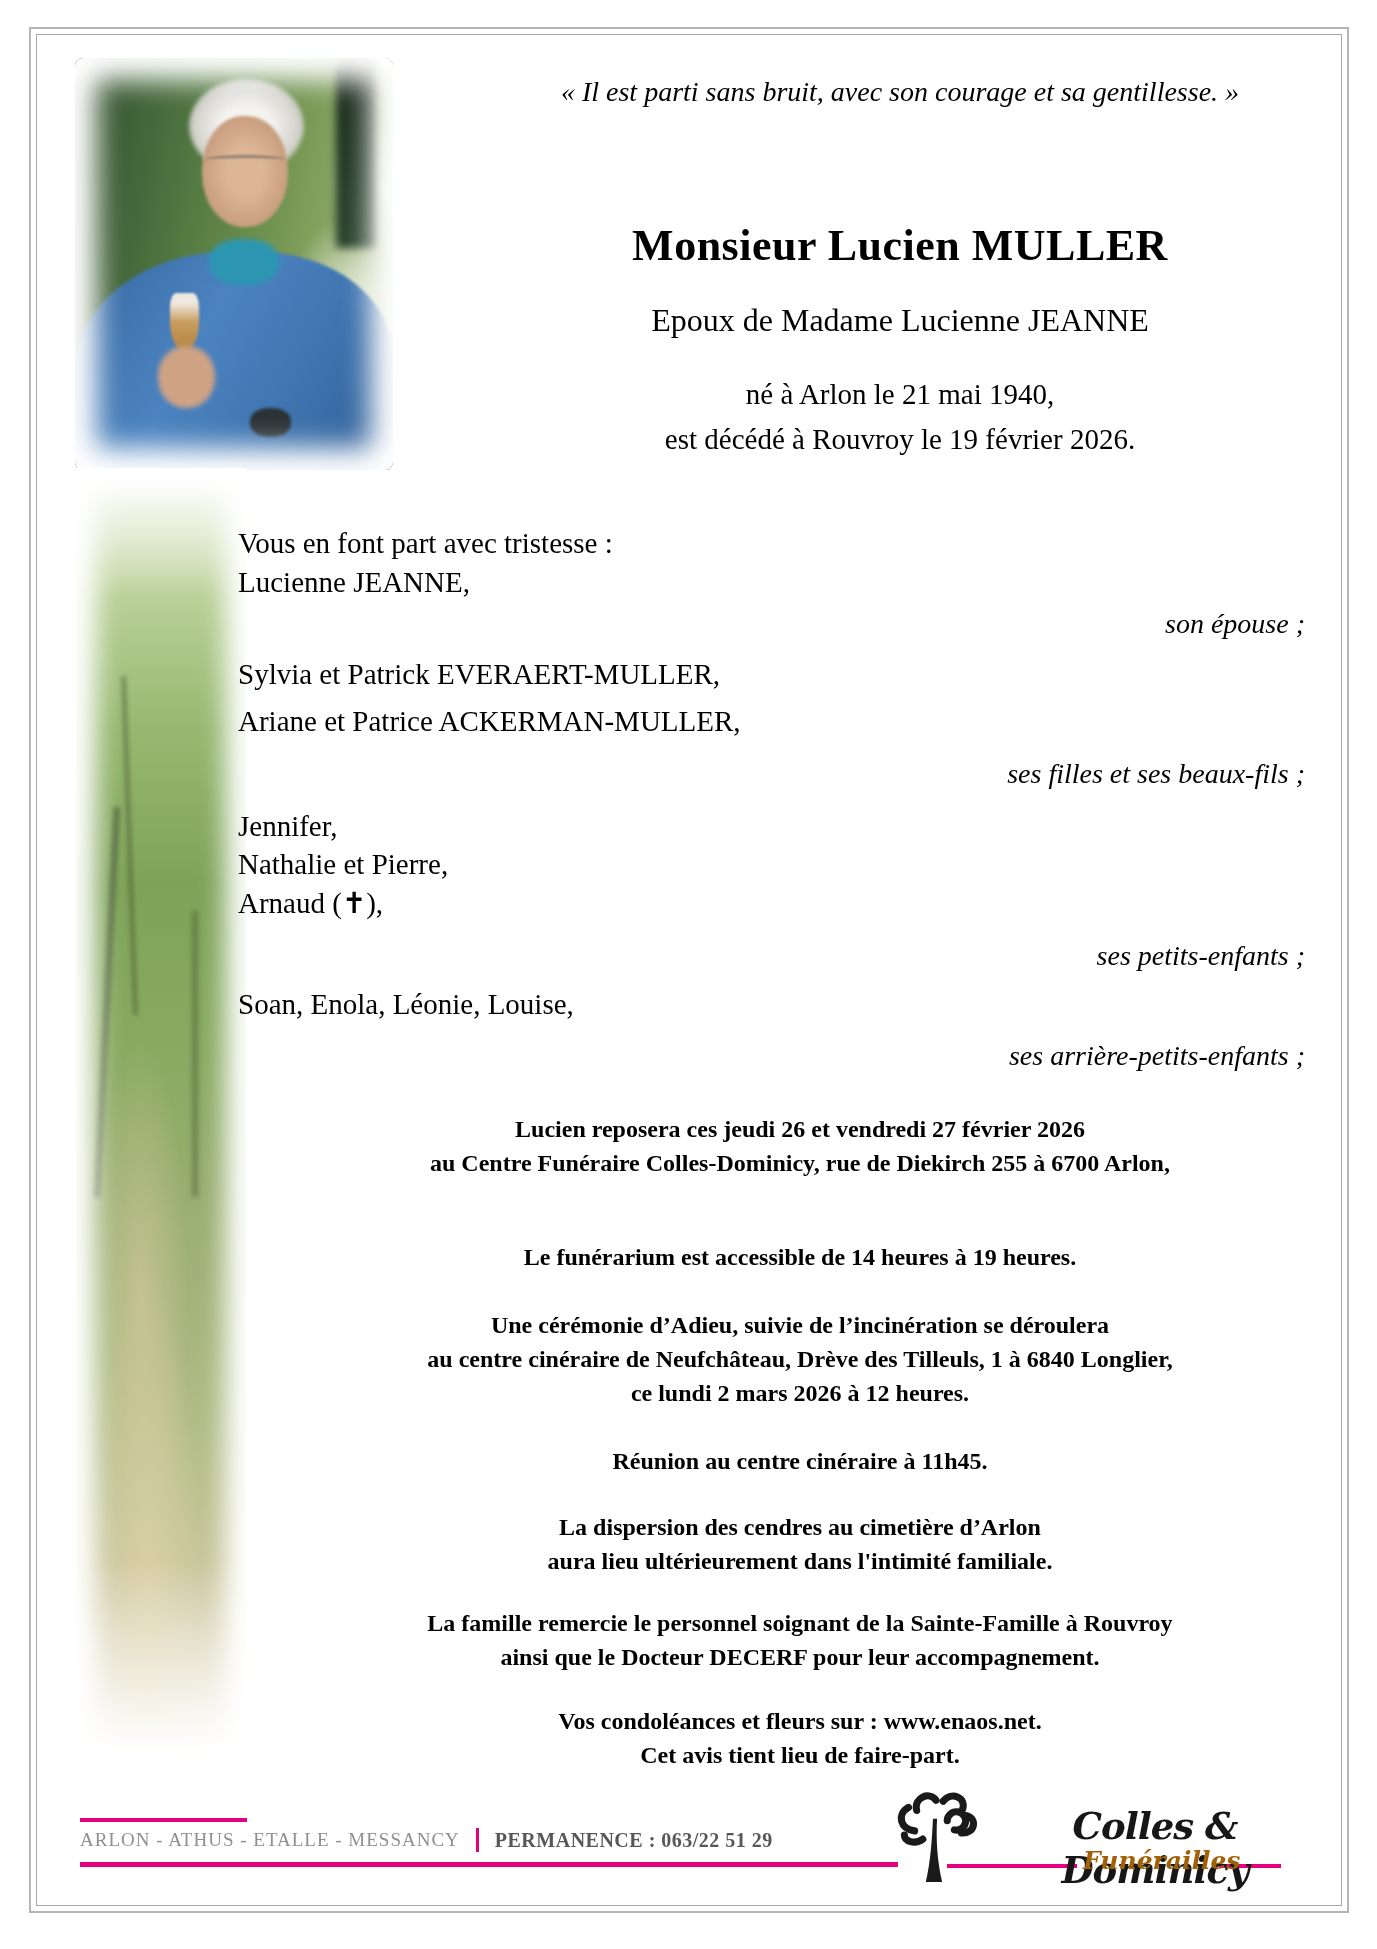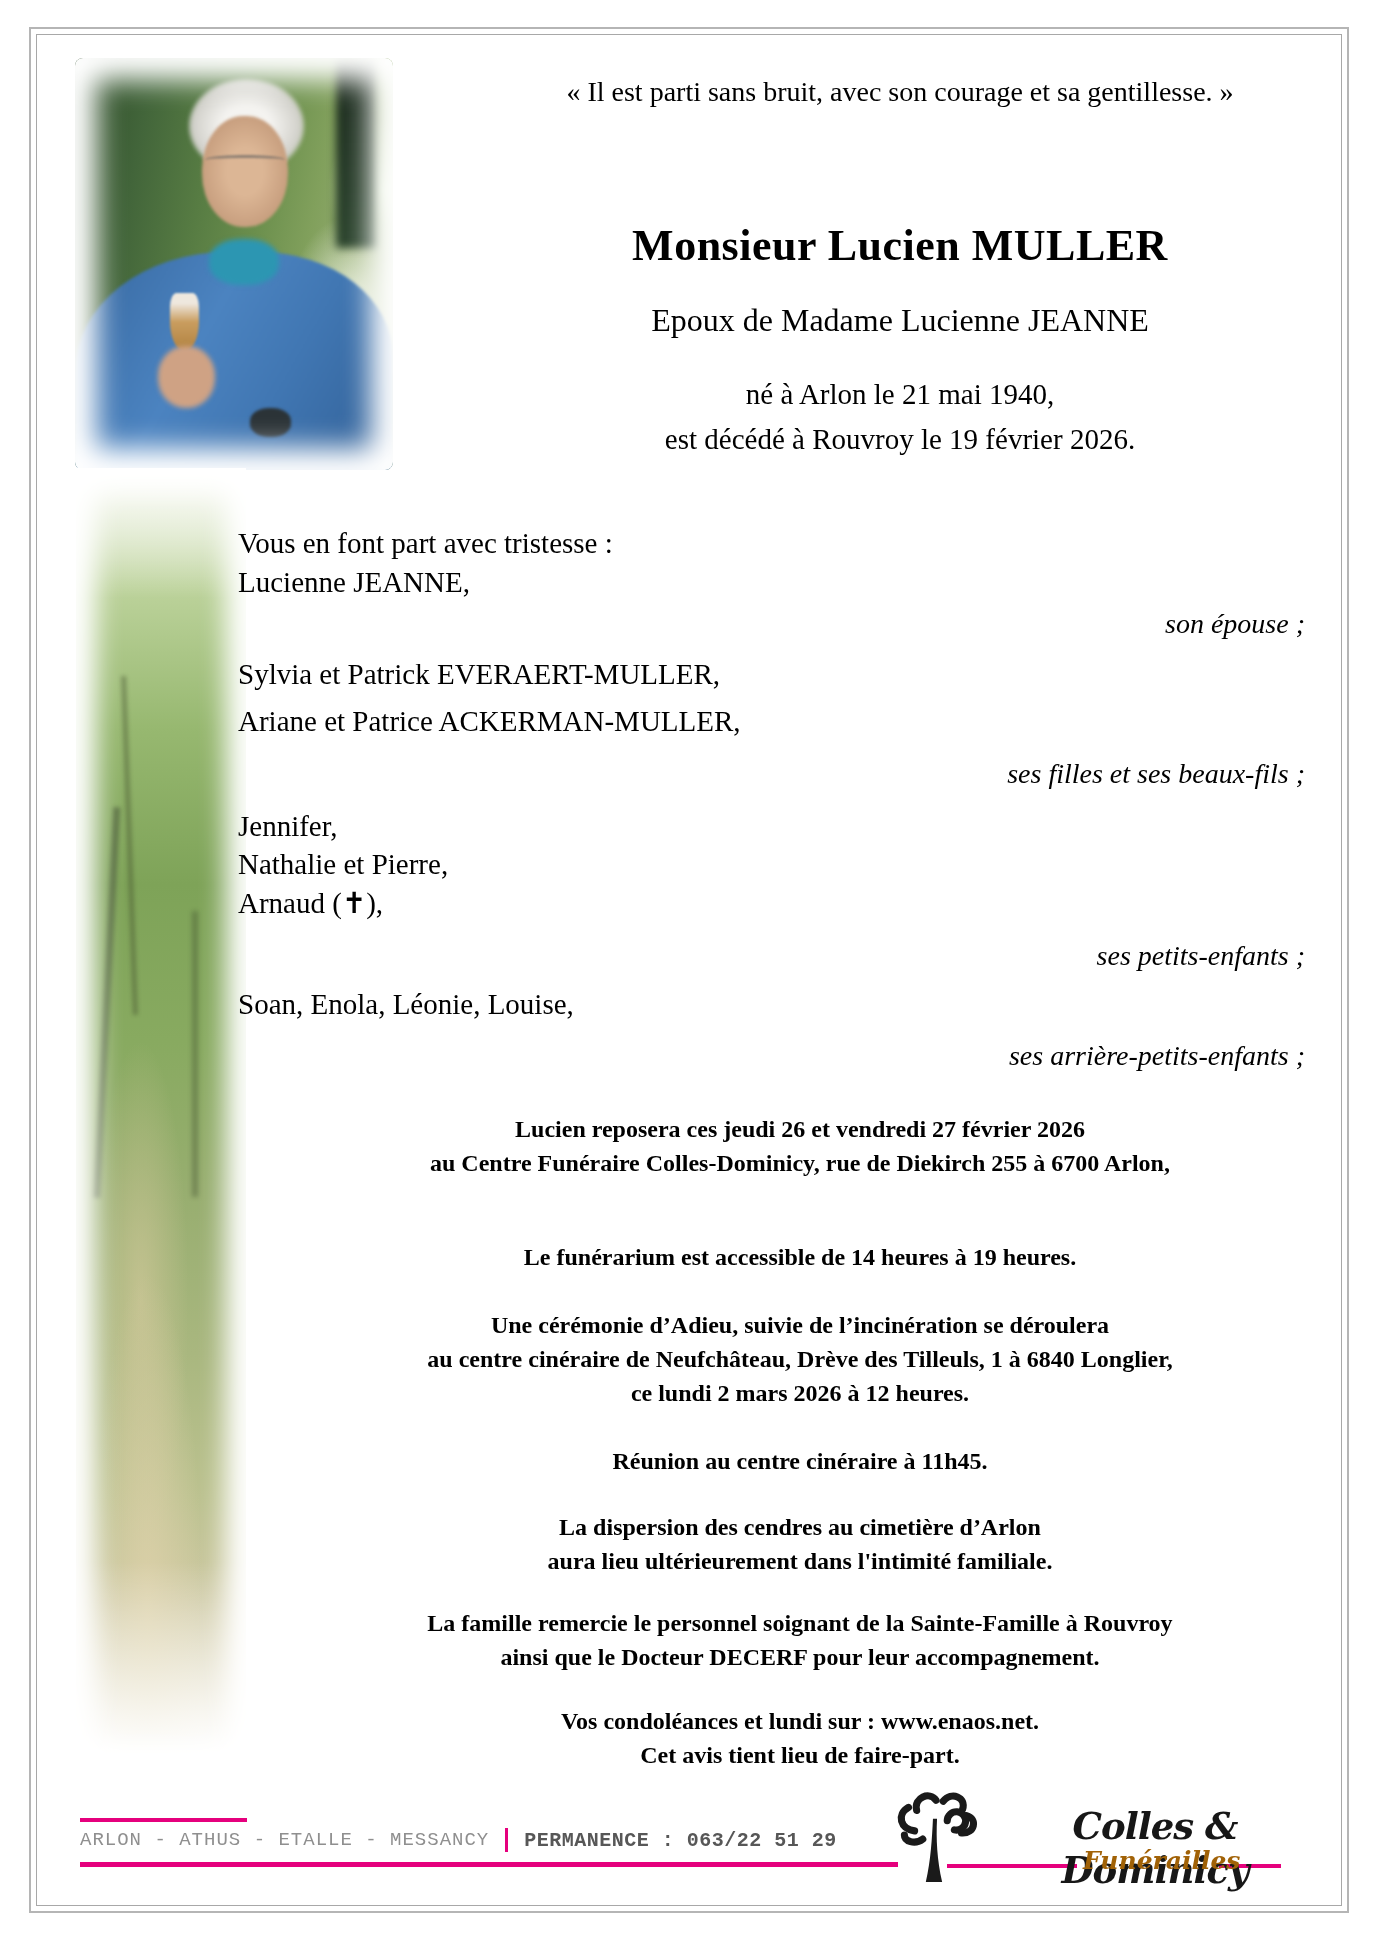--- a/index.html
+++ b/index.html
@@ -46,33 +46,33 @@
       radial-gradient(48px 260px at 38% 64%, rgba(206,199,152,.75), rgba(206,199,152,0)),
       linear-gradient(180deg,#e2e9cf 0%,#bdd39c 9%,#97b870 20%,#7ea358 32%,#88aa60 44%,#98ae70 56%,#a9b77f 68%,#bcc290 79%,#cdc8a2 87%,#dbd4b6 94%,#ece6d4 100%);
     filter:blur(.6px);}
   .s-trunk1{position:absolute;left:16%;top:26%;width:7px;height:30%;background:#3c492e;opacity:.55;filter:blur(2px);transform:rotate(3deg);}
   .s-trunk2{position:absolute;left:30%;top:16%;width:5px;height:26%;background:#45522f;opacity:.45;filter:blur(2px);transform:rotate(-2deg);}
   .s-trunk3{position:absolute;left:68%;top:34%;width:6px;height:22%;background:#3c4a2c;opacity:.4;filter:blur(2.5px);}
   .s-fade{position:absolute;inset:0;box-shadow:inset 0 0 26px 20px #fff;
       background:linear-gradient(180deg, rgba(255,255,255,0) 84%, #fff 99%);}
 
   
-  .quote{position:absolute;left:440px;width:920px;top:76px;text-align:center;font-size:28px;}
+  .quote{position:absolute;left:440px;width:920px;top:76px;text-align:center;font-style:italic;font-size:28px;}
   .title{position:absolute;left:440px;width:920px;top:220px;text-align:center;font-weight:bold;font-size:44px;letter-spacing:.5px;}
   .subtitle{position:absolute;left:440px;width:920px;top:302px;text-align:center;font-size:32px;}
   .dates{position:absolute;left:440px;width:920px;top:372px;text-align:center;font-size:29px;line-height:45px;}
 
   .fline{position:absolute;left:238px;font-size:29px;white-space:nowrap;text-align:right;}
   .rlabel{position:absolute;right:72px;font-style:italic;font-size:28px;white-space:nowrap;}
 
   .bpar{position:absolute;left:250px;width:1100px;text-align:center;font-weight:bold;font-size:24px;line-height:34px;}
 
   
   .f-topline{position:absolute;left:80px;top:1818px;width:167px;height:4px;}
-  .f-left{position:absolute;left:80px;top:1828px;display:flex;align-items:center;font-family:Liberation Mono, monospace;}
+  .f-left{position:absolute;left:80px;top:1828px;display:flex;align-items:center;font-family:Liberation Serif, serif;}
   .f-loc{font-size:19px;color:#8f8f8f;letter-spacing:1px;}
   .f-divider{width:3px;height:24px;margin:0 16px;}
   .f-perm{font-size:20px;color:#575757;font-weight:bold;letter-spacing:.5px;}
   .f-line{position:absolute;left:80px;top:1862px;width:818px;height:5px;}
   .f-dash1{position:absolute;left:947px;top:1864px;width:130px;height:4px;}
   .f-dash2{position:absolute;left:1219px;top:1864px;width:62px;height:4px;}
   .tree{position:absolute;left:884px;top:1790px;width:102px;height:94px;}
   .brand{position:absolute;left:1000px;top:1804px;width:310px;text-align:center;
       font-family:"DejaVu Serif", serif;font-style:italic;font-weight:bold;font-size:37px;letter-spacing:-1px;color:#171717;}
   .brand-sub{position:absolute;left:1083px;top:1846px;width:130px;text-align:center;
@@ -150,21 +150,21 @@
 </div>
 <div class="bpar" style="top:1510px">
   <div>La dispersion des cendres au cimetière d’Arlon</div>
   <div>aura lieu ultérieurement dans l'intimité familiale.</div>
 </div>
 <div class="bpar" style="top:1606px">
   <div>La famille remercie le personnel soignant de la Sainte-Famille à Rouvroy</div>
   <div>ainsi que le Docteur DECERF pour leur accompagnement.</div>
 </div>
 <div class="bpar" style="top:1704px">
-  <div>Vos condoléances et lundi sur : www.enaos.net.</div>
+  <div>Vos condoléances et fleurs sur : www.enaos.net.</div>
   <div>Cet avis tient lieu de faire-part.</div>
 </div>
 
 <div class="f-topline accent-bg" style="background: rgb(229, 0, 125);"></div>
 <div class="f-left">
   <span class="f-loc">ARLON - ATHUS - ETALLE - MESSANCY</span>
   <span class="f-divider accent-bg" style="background: rgb(229, 0, 125);"></span>
   <span class="f-perm">PERMANENCE : 063/22 51 29</span>
 </div>
 <div class="f-line accent-bg" style="background: rgb(229, 0, 125);"></div>

